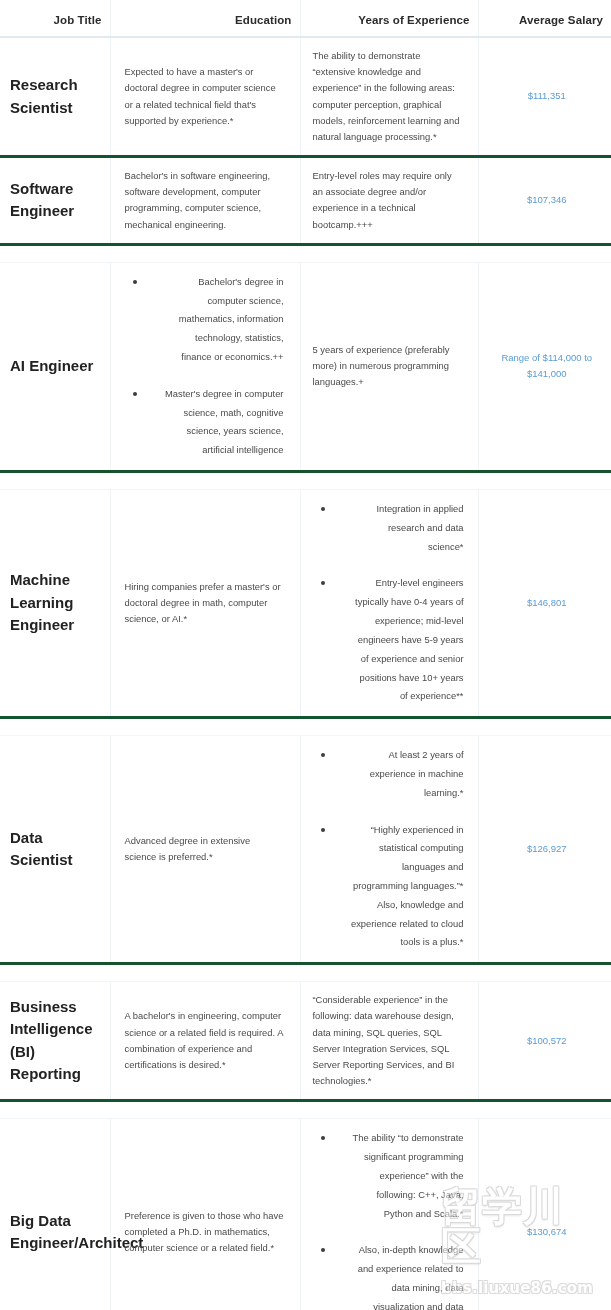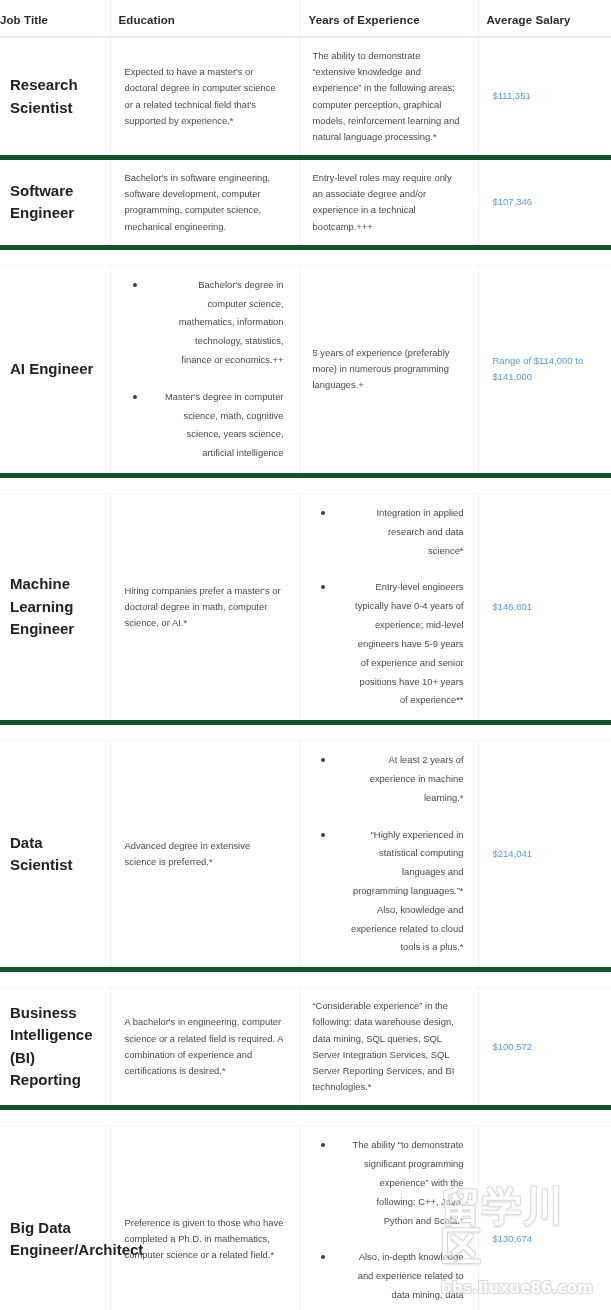--- a/index.html
+++ b/index.html
@@ -27,56 +27,57 @@
   col.c-title { width: 110px; }
   col.c-edu   { width: 190px; }
   col.c-exp   { width: 178px; }
   col.c-sal   { width: 133px; }
 
   
   thead th {
     font-size: 11.5px;
     font-weight: bold;
     color: #2b2b2b;
-    text-align: left;
+    text-align: right;
     padding: 14px 8px 10px 8px;
     border-bottom: 2px solid #e3eaef;
     letter-spacing: .1px;
     vertical-align: middle;
     margin-left: 24px;
   }
   thead th.th-title { padding-left: 0; }
 
   
   tbody td {
     font-size: 9.4px;
     line-height: 1.72;
     color: #4a4a4a;
     vertical-align: middle;
-    border-bottom: 5px solid #14532d;
+    border-bottom: 3px solid #14532d;
     border-top: 1px solid #f2f6f9;
     padding: 10px 2px;
   }
 
   tbody td.td-title {
     font-weight: bold;
     font-size: 15px;
     color: #222222;
     padding-left: 10px;
     padding-right: 6px;
     line-height: 1.5;
   }
   tbody td.td-edu { padding-left: 14px; padding-right: 16px; }
   tbody td.td-exp { padding-left: 12px; padding-right: 14px; }
   tbody td.td-sal {
     color: #5b9bd5;
     font-size: 9.5px;
     padding-left: 14px;
     padding-right: 10px;
     line-height: 1.7;
+    text-align: center;
   }
 
   
   tbody td.td-edu,
   tbody td.td-exp,
   tbody td.td-sal,
   thead th.th-edu,
   thead th.th-exp,
   thead th.th-sal {
     border-left: 1px solid #eef3f7;
@@ -226,21 +227,21 @@
 
     <tr>
       <td class="td-title">Data Scientist</td>
       <td class="td-edu">Advanced degree in extensive science is preferred.*</td>
       <td class="td-exp">
         <ul class="bullets">
           <li>At least 2 years of experience in machine learning.*</li>
           <li>“Highly experienced in statistical computing languages and programming languages.”* Also, knowledge and experience related to cloud tools is a plus.*</li>
         </ul>
       </td>
-      <td class="td-sal">$214,041</td>
+      <td class="td-sal">$126,927</td>
     </tr>
 
     <tr class="spacer">
       <td colspan="4"></td>
     </tr>
 
     <tr>
       <td class="td-title">Business Intelligence (BI) Reporting</td>
       <td class="td-edu">A bachelor's in engineering, computer science or a related field is required. A combination of experience and certifications is desired.*</td>
       <td class="td-exp">“Considerable experience” in the following: data warehouse design, data mining, SQL queries, SQL Server Integration Services, SQL Server Reporting Services, and BI technologies.*</td>

